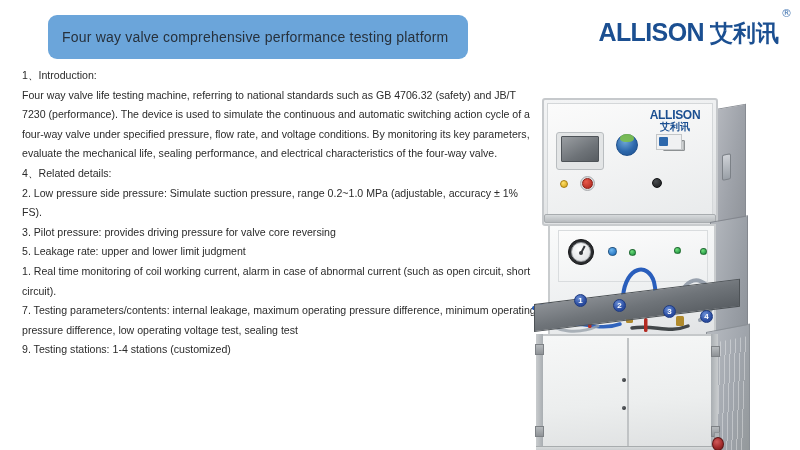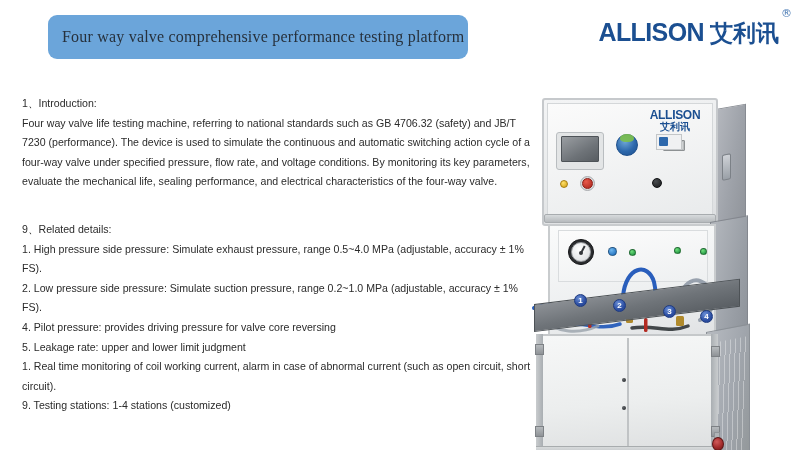--- a/index.html
+++ b/index.html
@@ -30,22 +30,22 @@
     width: 420px;
     height: 44px;
     background: #6ba5da;
     border-radius: 9px;
     display: flex;
     align-items: center;
     box-sizing: border-box;
     padding-left: 14px;
   }
   #title-text {
-    font-family: Liberation Serif, serif;
-    font-size: 16px;
+    font-family: Liberation Sans, sans-serif;
+    font-size: 14px;
     color: #27313c;
     letter-spacing: 0.2px;
     white-space: nowrap;
   }
 
   
   #brand {
     position: absolute;
     right: 8px;
     top: 20px;
@@ -84,21 +84,21 @@
     top: 66px;
     width: 760px;
   }
   .para {
     font-size: 10.6px;
     color: #2b2b2b;
     line-height: 19.6px;
     margin: 0;
     text-align: left;
   }
-  .para.narrow { width: 510px; margin-top: 28px; }
+  .para.narrow { width: 510px; }
   .para.wide   { width: 515px; }
   .para.full   { width: 515px; }
   .blk { margin: 0; }
 
   
   #machine {
     position: absolute;
     left: 528px;
     top: 96px;
     width: 272px;
@@ -354,26 +354,26 @@
 
   <div id="brand">
     <span id="brand-latin">ALLISON</span>
     <span id="brand-cjk">艾利讯</span>
     <span id="brand-reg">®</span>
   </div>
 
   <div id="copy">
     <p class="para narrow blk">1、Introduction:</p>
     <p class="para wide blk">Four way valve life testing machine, referring to national standards such as GB 4706.32 (safety) and JB/T 7230 (performance). The device is used to simulate the continuous and automatic switching action cycle of a four-way valve under specified pressure, flow rate, and voltage conditions. By monitoring its key parameters, evaluate the mechanical life, sealing performance, and electrical characteristics of the four-way valve.</p>
-    <p class="para narrow blk">9、Related details:</p>
-    <p class="para full blk">1. High pressure side pressure: Simulate exhaust pressure, range 0.5~4.0 MPa (adjustable, accuracy ± 1% FS).</p>
+    <p class="para narrow blk">4、Related details:</p>
     <p class="para full blk">2. Low pressure side pressure: Simulate suction pressure, range 0.2~1.0 MPa (adjustable, accuracy ± 1% FS).</p>
-    <p class="para full blk">4. Pilot pressure: provides driving pressure for valve core reversing</p>
+    <p class="para full blk">3. Pilot pressure: provides driving pressure for valve core reversing</p>
     <p class="para full blk">5. Leakage rate: upper and lower limit judgment</p>
     <p class="para full blk">1. Real time monitoring of coil working current, alarm in case of abnormal current (such as open circuit, short circuit).</p>
+    <p class="para full blk">7. Testing parameters/contents: internal leakage, maximum operating pressure difference, minimum operating pressure difference, low operating voltage test, sealing test</p>
     <p class="para full blk">9. Testing stations: 1-4 stations (customized)</p>
 
   </div>
 
   <div id="machine">
 
     <div class="mpart" id="ctrl-side"></div>
     <div class="mpart" id="ctrl-side-handle"></div>
     <div class="mpart" id="ctrl-box"></div>
     <div class="mpart" id="ctrl-inner"></div>

